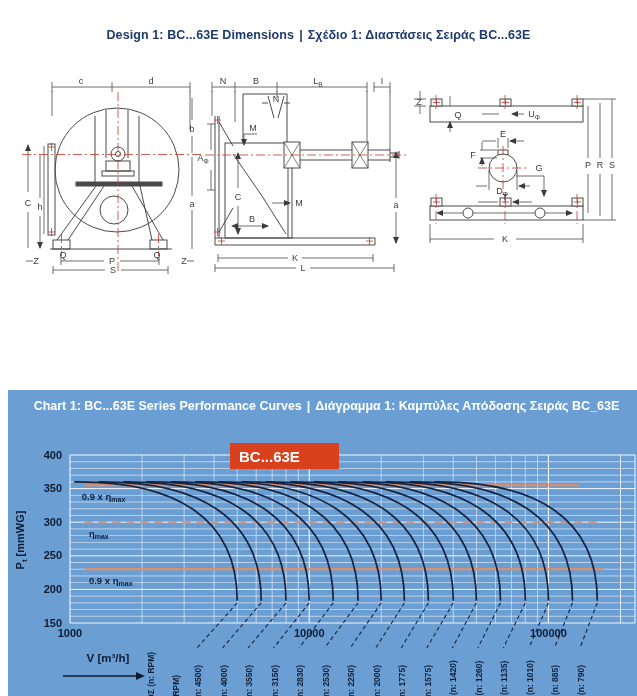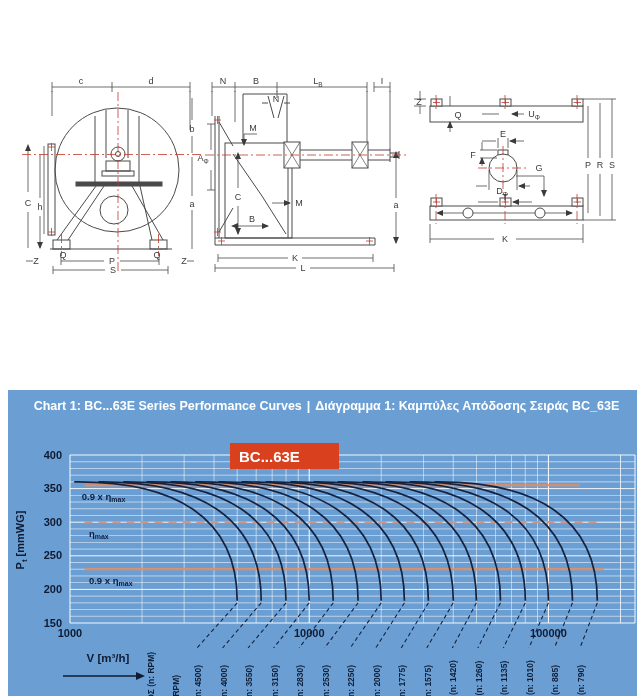--- a/index.html
+++ b/index.html
@@ -15,20 +15,23 @@
   #chart-svg{position:absolute;top:0;left:0;}
   svg text{font-family:"Liberation Sans", sans-serif;}
   .dim{font-size:9px;fill:#3a3a3a;}
   .dimsub{font-size:6.5px;fill:#3a3a3a;}
 </style>
 </head>
 <body>
 
 <div class="page">
 
+  <div class="doc-title">
+    <span>Design 1: BC...63E Dimensions</span><span class="sep">|</span><span>Σχέδιο 1: Διαστάσεις Σειράς BC...63E</span>
+  </div>
 
   <svg id="drawings" width="637" height="240" viewBox="0 0 637 240">
     <defs>
       <marker id="ae" markerWidth="7" markerHeight="6" refX="6" refY="3" orient="auto" markerUnits="userSpaceOnUse">
         <path d="M0,0 L7,3 L0,6 Z" fill="#3a3a3a"></path>
       </marker>
       <marker id="as" markerWidth="7" markerHeight="6" refX="1" refY="3" orient="auto-start-reverse" markerUnits="userSpaceOnUse">
         <path d="M0,0 L7,3 L0,6 Z" fill="#3a3a3a"></path>
       </marker>
     </defs>

